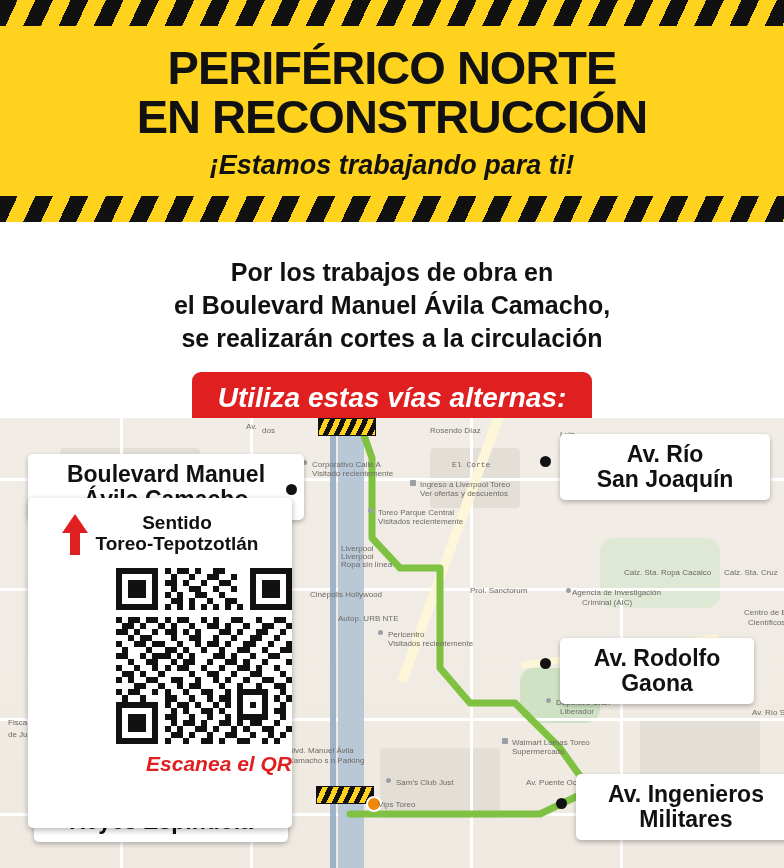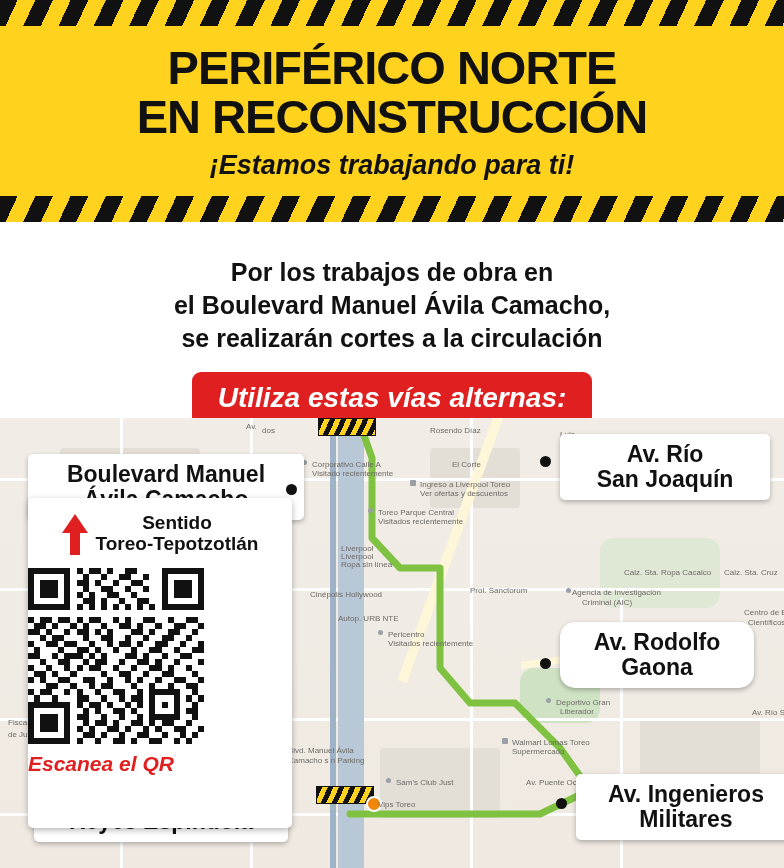--- a/index.html
+++ b/index.html
@@ -117,21 +117,21 @@
   }
   .dot{
     position:absolute;width:11px;height:11px;border-radius:50%;
     background:#111;
   }
 
   
   .qr-card{
     position:absolute;left:28px;top:80px;width:264px;height:330px;
     background:#fff;border-radius:5px;box-shadow:0 2px 6px rgba(0,0,0,.3);
-    display:flex;flex-direction:column;align-items:flex-start;
+    display:flex;flex-direction:column;align-items:flex-end;
   }
   .sentido-row{
     display:flex;align-items:center;justify-content:center;
     margin-top:14px;width:100%;
   }
   .arrow-up{
     width:0;height:0;border-left:13px solid transparent;border-right:13px solid transparent;
     border-bottom:19px solid #E02020;position:relative;margin-right:2px;
   }
   .arrow-stem{
@@ -228,21 +228,21 @@
     <div class="poi-sq" style="left:502px;top:320px;"></div>
     <div class="poi-dot" style="left:386px;top:360px;"></div>
     <div class="poi-dot" style="left:566px;top:170px;"></div>
     <div class="poi-dot" style="left:190px;top:340px;"></div>
 
     <div id="map-labels">
         <div class="mlabel" style="left: 430px; top: 8px;">Rosendo Díaz</div>
         <div class="mlabel" style="left: 560px; top: 12px;">Luis</div>
         <div class="mlabel" style="left: 312px; top: 42px;">Corporativo Calle A</div>
         <div class="mlabel" style="left: 312px; top: 51px;">Visitado recientemente</div>
-        <div class="mlabel" style="left: 452px; top: 42px;">El Corte</div>
+        <div class="mlabel" style="left: 452px; top: 42px; font-family: Liberation Mono, monospace;">El Corte</div>
         <div class="mlabel" style="left: 420px; top: 62px;">Ingreso a Liverpool Toreo</div>
         <div class="mlabel" style="left: 420px; top: 71px;">Ver ofertas y descuentos</div>
         <div class="mlabel" style="left: 740px; top: 40px;">Calz</div>
         <div class="mlabel" style="left: 706px; top: 60px;">in Sanctorum</div>
         <div class="mlabel" style="left: 378px; top: 90px;">Toreo Parque Central</div>
         <div class="mlabel" style="left: 378px; top: 99px;">Visitados recientemente</div>
         <div class="mlabel" style="left: 341px; top: 126px;">Liverpool</div>
         <div class="mlabel" style="left: 341px; top: 134px;">Liverpool</div>
         <div class="mlabel" style="left: 341px; top: 142px;">Ropa sin línea</div>
         <div class="mlabel" style="left: 310px; top: 172px;">Cinépolis Hollywood</div>
@@ -279,21 +279,21 @@
       <div>Ávila Camacho</div>
     </div>
     <div class="dot" style="left:286px;top:66px;"></div>
 
     <div class="callout" style="left:560px;top:16px;width:186px;">
       <div>Av. Río</div>
       <div>San Joaquín</div>
     </div>
     <div class="dot" style="left:540px;top:38px;"></div>
 
-    <div class="callout" style="left:560px;top:204px;width:170px;border-radius:15px;">
+    <div class="callout" style="left:560px;top:220px;width:170px;">
       <div>Av. Rodolfo</div>
       <div>Gaona</div>
     </div>
     <div class="dot" style="left:540px;top:240px;"></div>
 
     <div class="callout" style="left:576px;top:356px;width:196px;">
       <div>Av. Ingenieros</div>
       <div>Militares</div>
     </div>
     <div class="dot" style="left:556px;top:380px;"></div>

